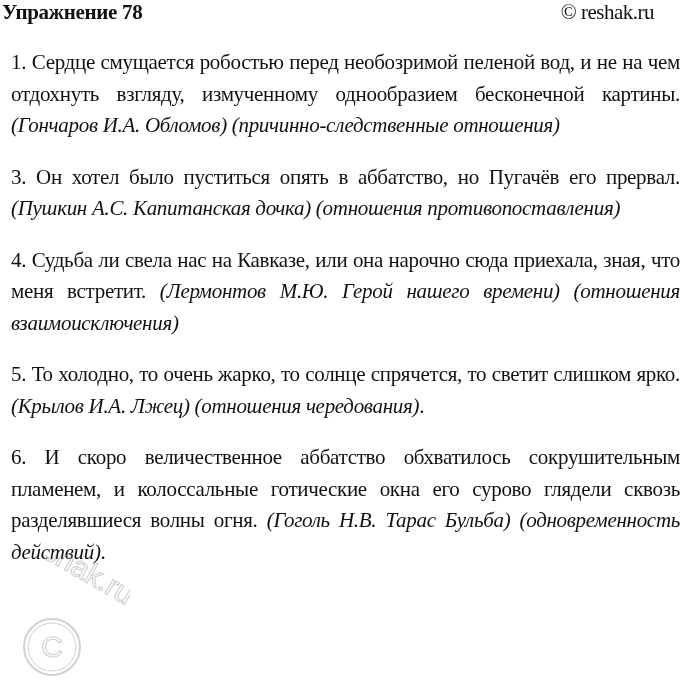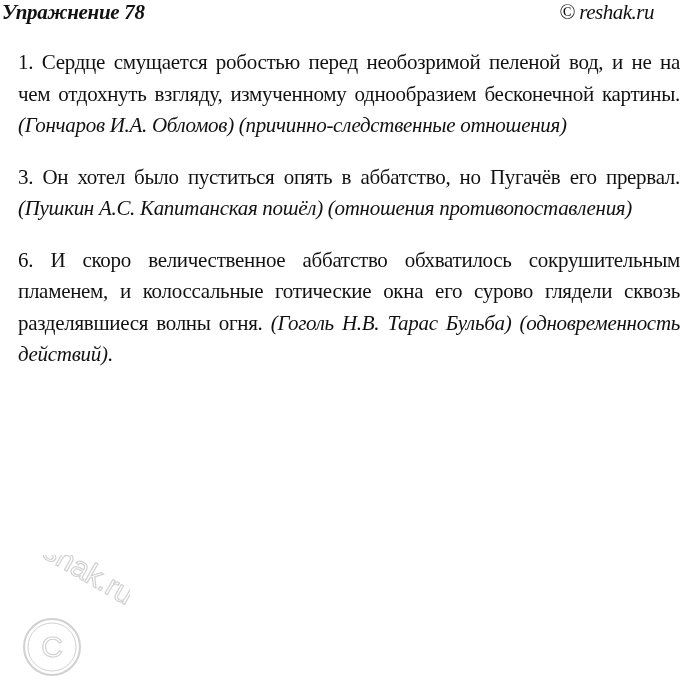--- a/index.html
+++ b/index.html
@@ -14,21 +14,20 @@
     overflow: hidden;
     font-family: "Liberation Serif", "DejaVu Serif", serif;
     color: #111111;
   }
   .header {
     position: absolute;
     top: 0;
     left: 0;
     width: 656px;
     height: 30px;
-    font-style: italic;
   }
   .title {
     position: absolute;
     left: 2px;
     top: -2px;
     font-weight: bold;
     font-size: 21px;
     line-height: 28px;
     letter-spacing: -0.3px;
   }
@@ -43,21 +42,21 @@
   .content {
     position: absolute;
     left: 2px;
     top: 47px;
     width: 678px;
   }
   .para {
     font-size: 21px;
     line-height: 31.5px;
     text-align: justify;
-    margin: 0 0 20px 16px;
+    margin: 0 0 20px 9px;
     letter-spacing: -0.3px;
   }
   .para .num {}
   .para .src {
     font-style: italic;
   }
   .watermark {
     position: absolute;
     left: 10px;
     top: 555px;
@@ -76,23 +75,25 @@
 
 <div class="header">
   <div class="title">Упражнение 78</div>
   <div class="copyright">© reshak.ru</div>
 </div>
 
 <div class="content">
   <p class="para"><span class="num">1.</span> <span>Сердце смущается робостью перед необозримой пеленой вод, и не на чем отдохнуть взгляду, измученному однообразием бесконечной картины.</span> <span class="src">(Гончаров И.А. Обломов) (причинно-следственные отношения)</span><span></span></p>
 
 
-  <p class="para"><span class="num">3.</span> <span>Он хотел было пуститься опять в аббатство, но Пугачёв его прервал.</span> <span class="src">(Пушкин А.С. Капитанская пошёл) (отношения противопоставления)</span><span></span></p>
+  <p class="para"><span class="num">3.</span> <span>Он хотел было пуститься опять в аббатство, но Пугачёв его прервал.</span> <span class="src">(Пушкин А.С. Капитанская дочка) (отношения противопоставления)</span><span></span></p>
 
+  <p class="para"><span class="num">4.</span> <span>Судьба ли свела нас на Кавказе, или она нарочно сюда приехала, зная, что меня встретит.</span> <span class="src">(Лермонтов М.Ю. Герой нашего времени) (отношения взаимоисключения)</span><span></span></p>
 
+  <p class="para"><span class="num">5.</span> <span>То холодно, то очень жарко, то солнце спрячется, то светит слишком ярко.</span> <span class="src">(Крылов И.А. Лжец) (отношения чередования)</span><span>.</span></p>
 
   <p class="para"><span class="num">6.</span> <span>И скоро величественное аббатство обхватилось сокрушительным пламенем, и колоссальные готические окна его сурово глядели сквозь разделявшиеся волны огня.</span> <span class="src">(Гоголь Н.В. Тарас Бульба) (одновременность действий)</span><span>.</span></p>
 </div>
 
 <div class="watermark">
   <svg viewBox="0 0 120 130" xmlns="http://www.w3.org/2000/svg">
     <circle cx="42" cy="92" r="28" fill="none" stroke="#9a9a9a" stroke-width="2"></circle>
     <circle cx="42" cy="92" r="24" fill="none" stroke="#9a9a9a" stroke-width="1"></circle>
     <text x="42" y="102" text-anchor="middle" font-family="Liberation Sans, sans-serif" font-size="30" fill="none" stroke="#9a9a9a" stroke-width="1.2">C</text>
     <text x="8" y="40" font-family="Liberation Sans, sans-serif" font-size="30" fill="none" stroke="#9a9a9a" stroke-width="1.2" transform="rotate(-30 8 40) rotate(60 60 40)">reshak.ru</text>

